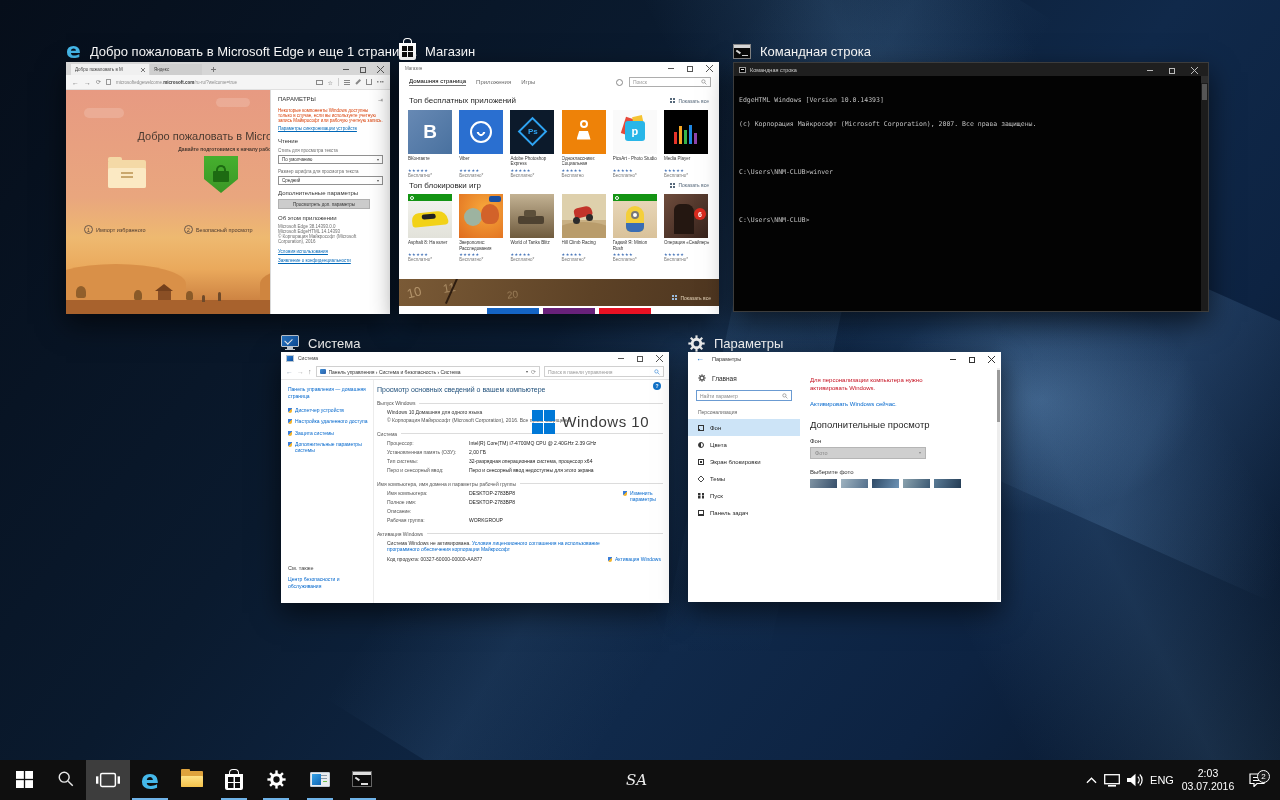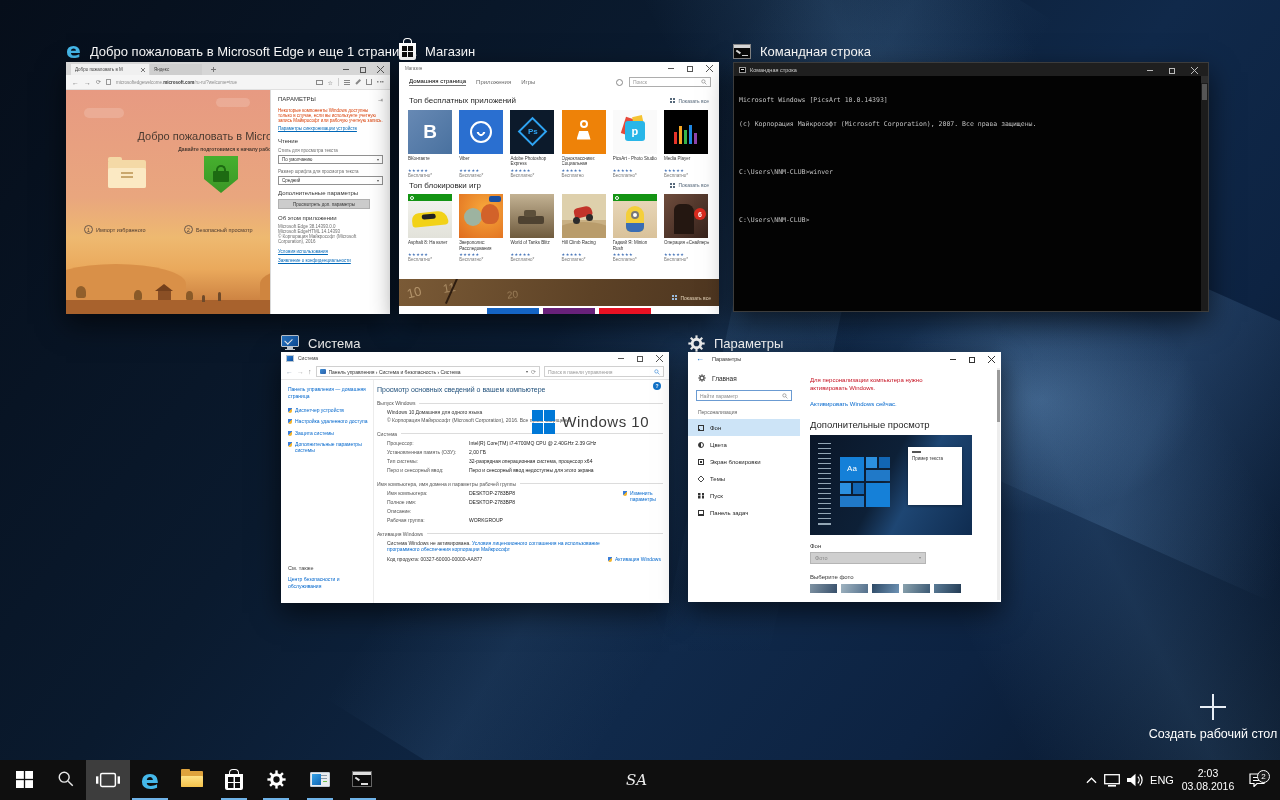--- a/index.html
+++ b/index.html
@@ -439,21 +439,21 @@
           <span style="position:absolute;left:1px;top:1px;width:3px;height:1px;background:#ddd"></span>
         </span>
       <span>Командная строка</span>
       <div class="ctls" style="color:#bbb;gap:16px;top:4px;right:10px">
           <span class="cmin"></span>
           <span class="cmax"></span>
           <span class="cx"></span>
         </div>
     </div>
     <div class="c-body">
-      <div class="c-line">Microsoft Windows [PicsArt 10.0.14393]</div>
+      <div class="c-line">EdgeHTML Windows [Version 10.0.14393]</div>
       <div class="c-line">(c) Корпорация Майкрософт (Microsoft Corporation), 2007. Все права защищены.</div>
       <div class="c-line"></div>
       <div class="c-line">C:\Users\NNM-CLUB&gt;winver</div>
       <div class="c-line"></div>
       <div class="c-line">C:\Users\NNM-CLUB&gt;</div>
     </div>
     <div style="position:absolute;right:0;top:13px;bottom:0;width:7px;background:#1c1c1c">
       <span style="position:absolute;top:0;left:0;width:7px;height:7px;background:#2e2e2e"></span>
       <span style="position:absolute;top:8px;left:1px;width:5px;height:16px;background:#555"></span>
     </div>
@@ -649,58 +649,39 @@
         </div>
       <div class="p-item">
           <span class="pi" style="border:1px solid #333;border-bottom:2.5px solid #333"></span>
           <span>Панель задач</span>
         </div>
     </div>
     <div class="p-main">
       <div class="red" style="margin-top:10px;width:150px;line-height:1.4">Для персонализации компьютера нужно активировать Windows.</div>
       <div style="color:#0066cc;margin-top:8px">Активировать Windows сейчас.</div>
       <div style="font-size:9.5px;color:#1f1f1f;margin-top:12px">Дополнительные просмотр</div>
-      <div class="pv">
-        <div style="position:absolute;left:8px;top:8px;bottom:8px;width:13px;background:repeating-linear-gradient(#93a6b5 0 1.5px,transparent 1.5px 5px)"></div>
-        <div class="pv-t" style="left:30px;top:22px;width:24px;height:24px;display:flex;align-items:center;justify-content:center;color:#fff;font-size:8px">Aa</div>
-        <div class="pv-t" style="left:56px;top:22px;width:11px;height:11px;background:#2b90e0"></div>
-        <div class="pv-t" style="left:69px;top:22px;width:11px;height:11px;background:#1266b4"></div>
-        <div class="pv-t" style="left:56px;top:35px;width:24px;height:11px;background:#2079c8"></div>
-        <div class="pv-t" style="left:30px;top:48px;width:11px;height:11px;background:#2b90e0"></div>
-        <div class="pv-t" style="left:43px;top:48px;width:11px;height:11px;background:#1266b4"></div>
-        <div class="pv-t" style="left:56px;top:48px;width:24px;height:24px;background:#1580d8"></div>
-        <div class="pv-t" style="left:30px;top:61px;width:24px;height:11px;background:#2079c8"></div>
-        <div style="position:absolute;right:10px;top:12px;width:54px;height:58px;background:#fff;box-shadow:0 1px 3px rgba(0,0,0,.4);padding:4px">
-          <div style="width:9px;height:2px;background:#555;margin-bottom:3px"></div>
-          <div style="font-size:4.5px;color:#333">Пример текста</div>
-        </div>
-      </div>
       <div style="margin-top:8px">Фон</div>
       <div style="margin-top:3px;width:116px;height:12px;background:#cfcfcf;border:1px solid #b5b5b5;display:flex;align-items:center;justify-content:space-between;padding:0 4px;color:#8a8a8a;font-size:5.5px">
         <span>Фото</span>
           <span class="caret" style="color:#8a8a8a">▾</span>
       </div>
       <div style="margin-top:10px">Выберите фото</div>
       <div style="display:flex;gap:4px;margin-top:4px">
         <span style="width:27px;height:9px;background:linear-gradient(110deg,#7f93a3,#38506b)"></span>
         <span style="width:27px;height:9px;background:linear-gradient(110deg,#9fb3c0,#54708c)"></span>
         <span style="width:27px;height:9px;background:linear-gradient(110deg,#2e4a66,#6d92b4)"></span>
         <span style="width:27px;height:9px;background:linear-gradient(110deg,#8aa2ae,#3d5a74)"></span>
         <span style="width:27px;height:9px;background:linear-gradient(110deg,#5a7b96,#243c55)"></span>
       </div>
     </div>
     <div style="position:absolute;right:1px;top:16px;bottom:2px;width:3px;background:#ededed">
         <span style="position:absolute;top:2px;left:0;width:3px;height:52px;background:#9a9a9a;display:block"></span>
       </div>
   </div>
 
-  <div style="position:absolute;left:1146px;top:694px;width:134px;text-align:center;color:#fff">
-    <div class="plus"></div>
-    <div style="font-size:12.5px;margin-top:7px">Создать рабочий стол</div>
-  </div>
 
   <div class="tb">
     <div class="tbi" style="left:4px">
       <svg width="17" height="17" viewBox="0 0 18 18">
           <rect width="8.3" height="8.3" fill="#fff"></rect>
           <rect x="9.7" width="8.3" height="8.3" fill="#fff"></rect>
           <rect y="9.7" width="8.3" height="8.3" fill="#fff"></rect>
           <rect x="9.7" y="9.7" width="8.3" height="8.3" fill="#fff"></rect>
         </svg>
     </div>
@@ -787,21 +768,21 @@
           <polygon points="0,5 4,5 9,0.5 9,13.5 4,9 0,9" fill="#fff"></polygon>
           <path d="M11.5 3.5 A 5 5 0 0 1 11.5 10.5" stroke="#fff" fill="none" stroke-width="1.3"></path>
           <path d="M13.5 1.2 A 8 8 0 0 1 13.5 12.8" stroke="#fff" fill="none" stroke-width="1.3"></path>
         </svg>
     </div>
     <div class="tray" style="left:1148px;width:28px;justify-content:center;font-size:11px">
       <span>ENG</span>
     </div>
     <div class="tray clock" style="left:1178px;width:60px">
       <span>2:03</span>
-      <span>03.08.2016</span>
+      <span>03.07.2016</span>
     </div>
     <div class="tray" style="left:1244px;width:26px;justify-content:center">
       <span style="position:relative;display:inline-block;width:16px;height:14px">
         <svg width="16" height="14" viewBox="0 0 16 14">
             <path d="M1 1 h14 v9.5 h-7 l-3 3 v-3 h-4 z" fill="none" stroke="#fff" stroke-width="1.2"></path>
             <line x1="4" y1="4.5" x2="12" y2="4.5" stroke="#fff" stroke-width="1"></line>
             <line x1="4" y1="7.5" x2="10" y2="7.5" stroke="#fff" stroke-width="1"></line>
           </svg>
         <span class="badge">2</span>
       </span>

